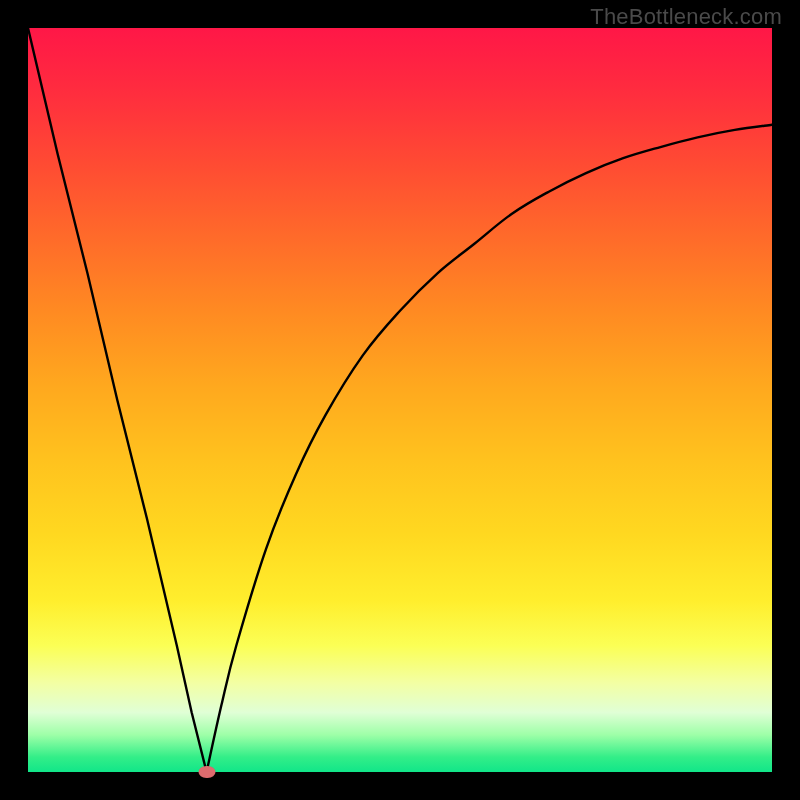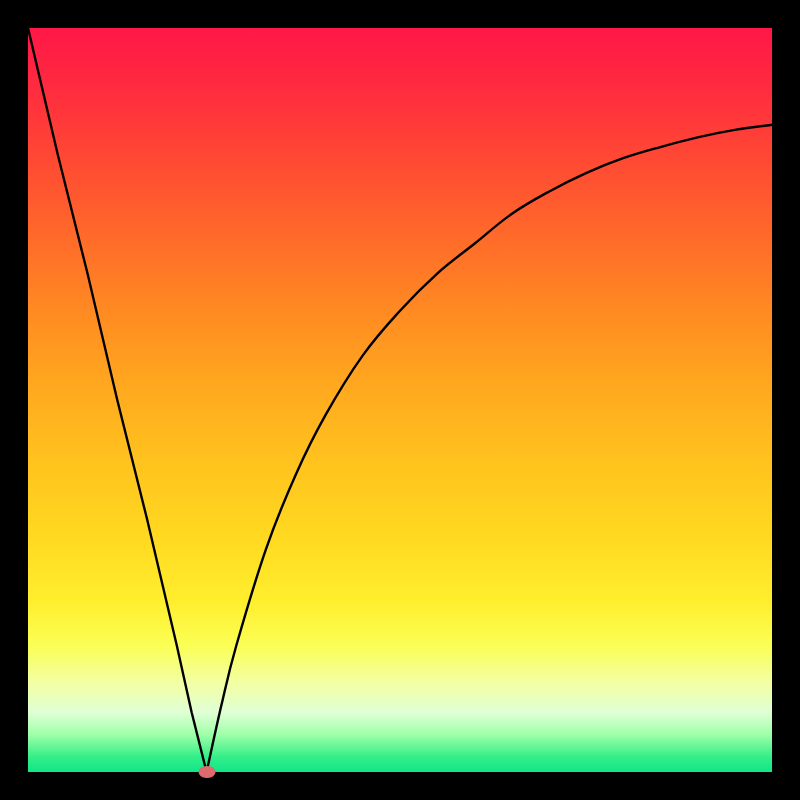--- a/index.html
+++ b/index.html
@@ -75,13 +75,14 @@
 <div class="frame">
   <div class="plot-area">
 
     <svg class="curve" viewBox="0 0 744 744" preserveAspectRatio="none">
       <path id="curve-path" fill="none" stroke="#000" stroke-width="2.4" stroke-linejoin="round" stroke-linecap="round" d="M0.00 0.00 L29.76 126.48 L59.52 245.52 L89.28 372.00 L119.04 491.04 L148.80 617.52 L163.68 684.48 L178.56 744.00 C 181.24 731.95, 188.08 699.81, 193.44 677.04 C 198.80 654.27, 200.28 645.64, 208.32 617.52 C 216.36 589.40, 227.37 551.60, 238.08 520.80 C 248.79 490.00, 257.13 470.51, 267.84 446.40 C 278.55 422.29, 285.55 408.31, 297.60 386.88 C 309.65 365.45, 321.41 346.11, 334.80 327.36 C 348.19 308.61, 358.61 297.45, 372.00 282.72 C 385.39 267.99, 395.81 257.57, 409.20 245.52 C 422.59 233.47, 433.01 226.47, 446.40 215.76 C 459.79 205.05, 470.21 195.37, 483.60 186.00 C 496.99 176.63, 507.41 171.05, 520.80 163.68 C 534.19 156.31, 544.61 151.11, 558.00 145.08 C 571.39 139.05, 581.81 134.89, 595.20 130.20 C 608.59 125.51, 619.01 122.79, 632.40 119.04 C 645.79 115.29, 656.21 112.45, 669.60 109.37 C 682.99 106.29, 693.41 104.20, 706.80 101.93 C 720.19 99.65, 737.30 97.66, 744.00 96.72"></path>
     </svg>
 
     <div class="marker" id="min-marker" style="left: 178.56px; top: 744px;"></div>
   </div>
 
+  <div class="watermark">TheBottleneck.com</div>
 </div>
 
 </body></html>

